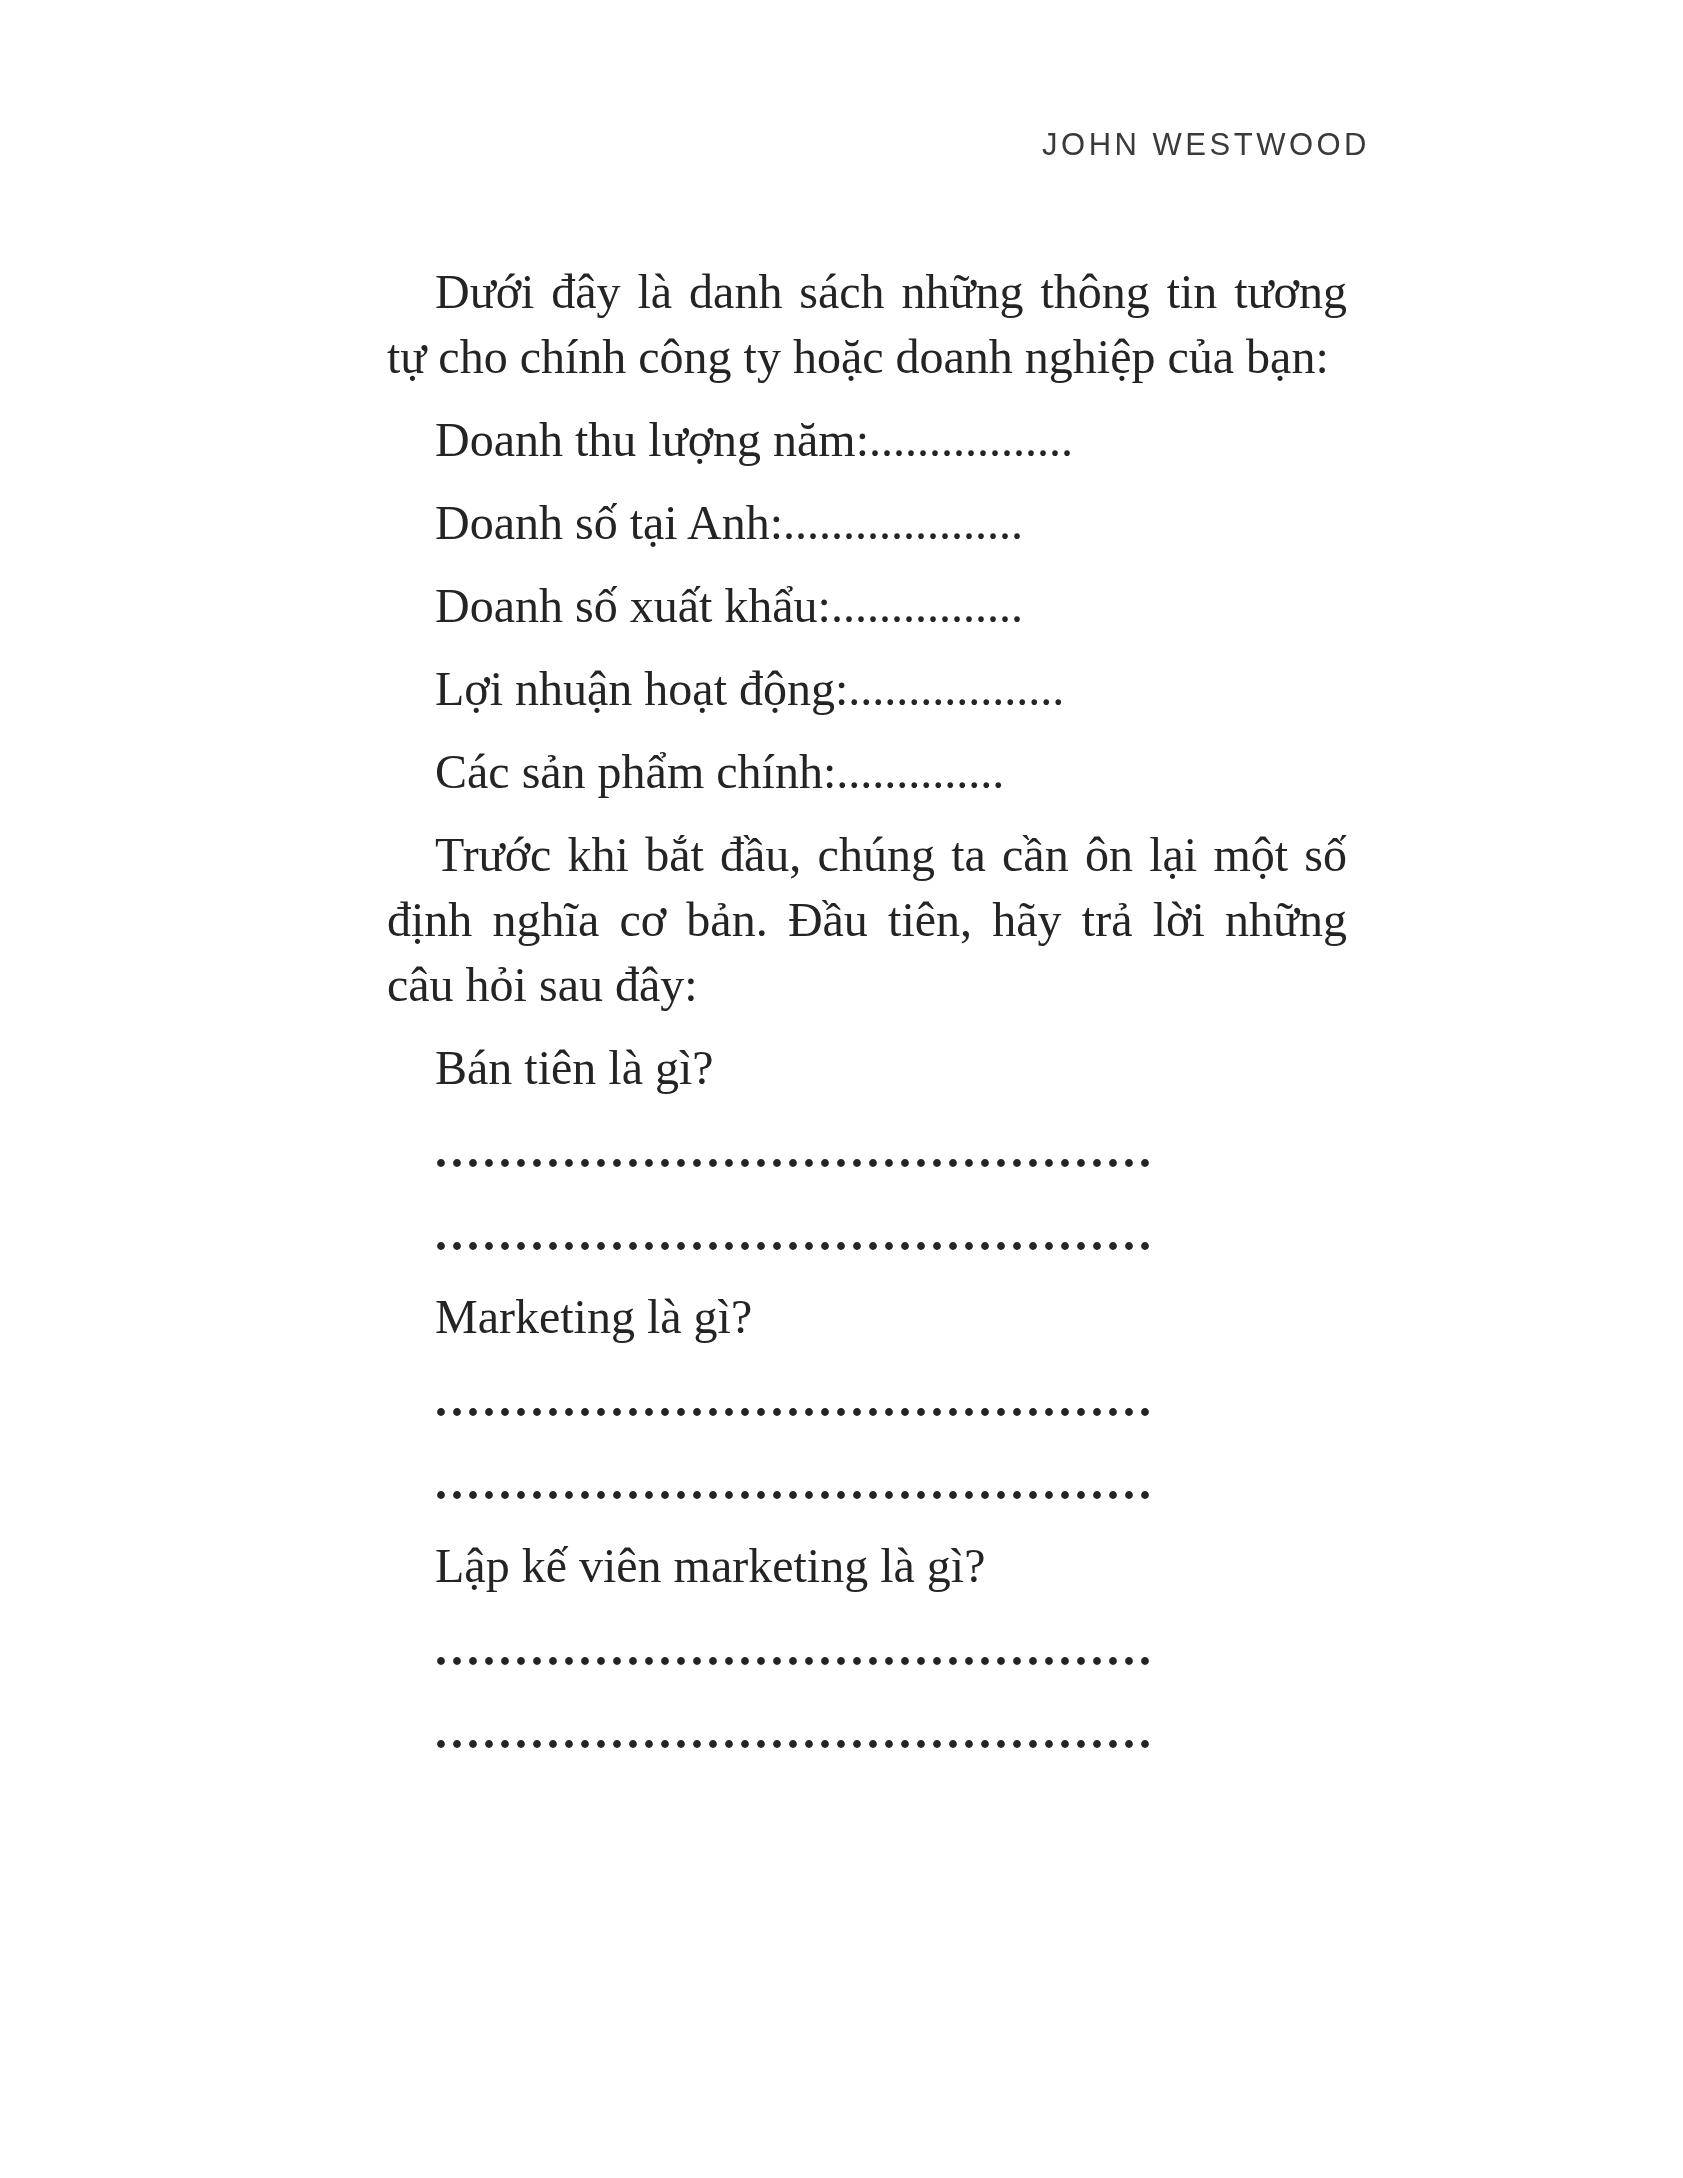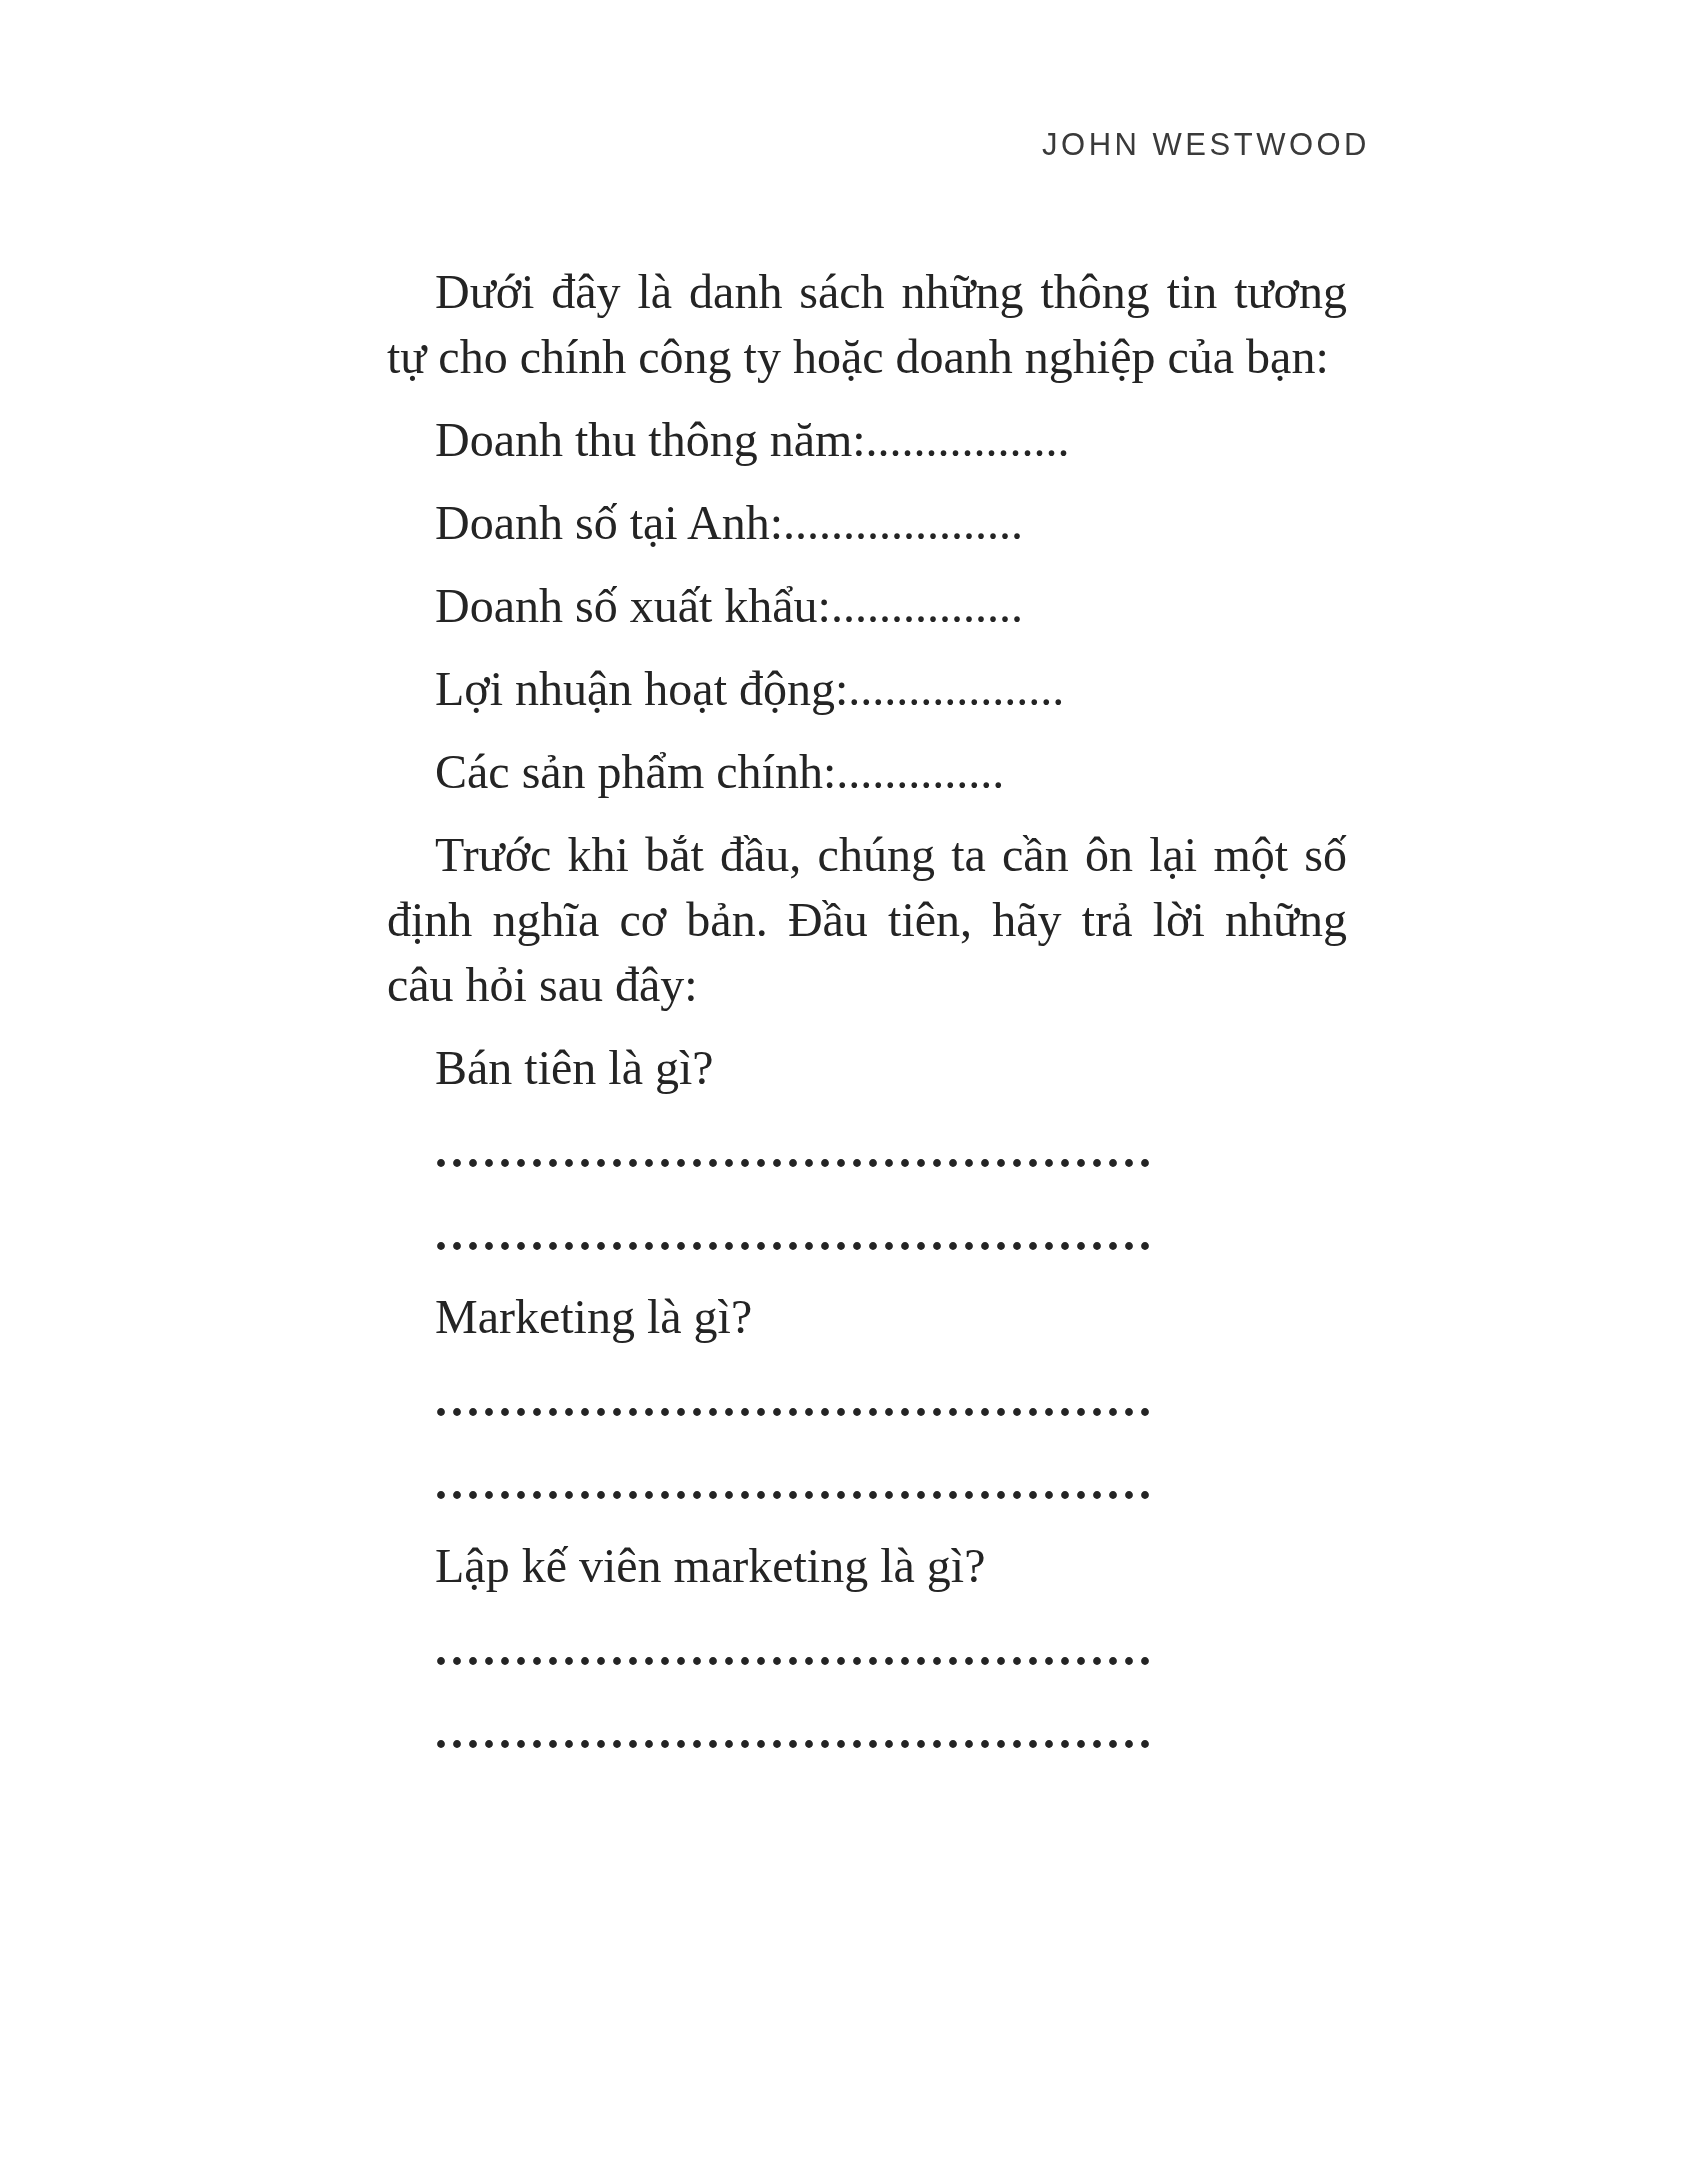--- a/index.html
+++ b/index.html
@@ -73,21 +73,21 @@
 <div class="page">
 
   <div class="running-head">
     <span>JOHN WESTWOOD</span>
   </div>
 
   <div class="body-col">
     <p class="para">Dưới đây là danh sách những thông tin tương tự cho chính công ty hoặc doanh nghiệp của bạn:</p>
 
     <div id="fields-list">
-        <p class="field-line">Doanh thu thông năm:.................</p>
+        <p class="field-line">Doanh thu lượng năm:.................</p>
         <p class="field-line">Doanh số tại Anh:....................</p>
         <p class="field-line">Doanh số xuất khẩu:................</p>
         <p class="field-line">Lợi nhuận hoạt động:..................</p>
         <p class="field-line">Các sản phẩm chính:..............</p>
       </div>
 
     <p class="para">Trước khi bắt đầu, chúng ta cần ôn lại một số định nghĩa cơ bản. Đầu tiên, hãy trả lời những câu hỏi sau đây:</p>
 
     <div id="questions-list">
         <p class="question-line">Bán tiên là gì?</p>

